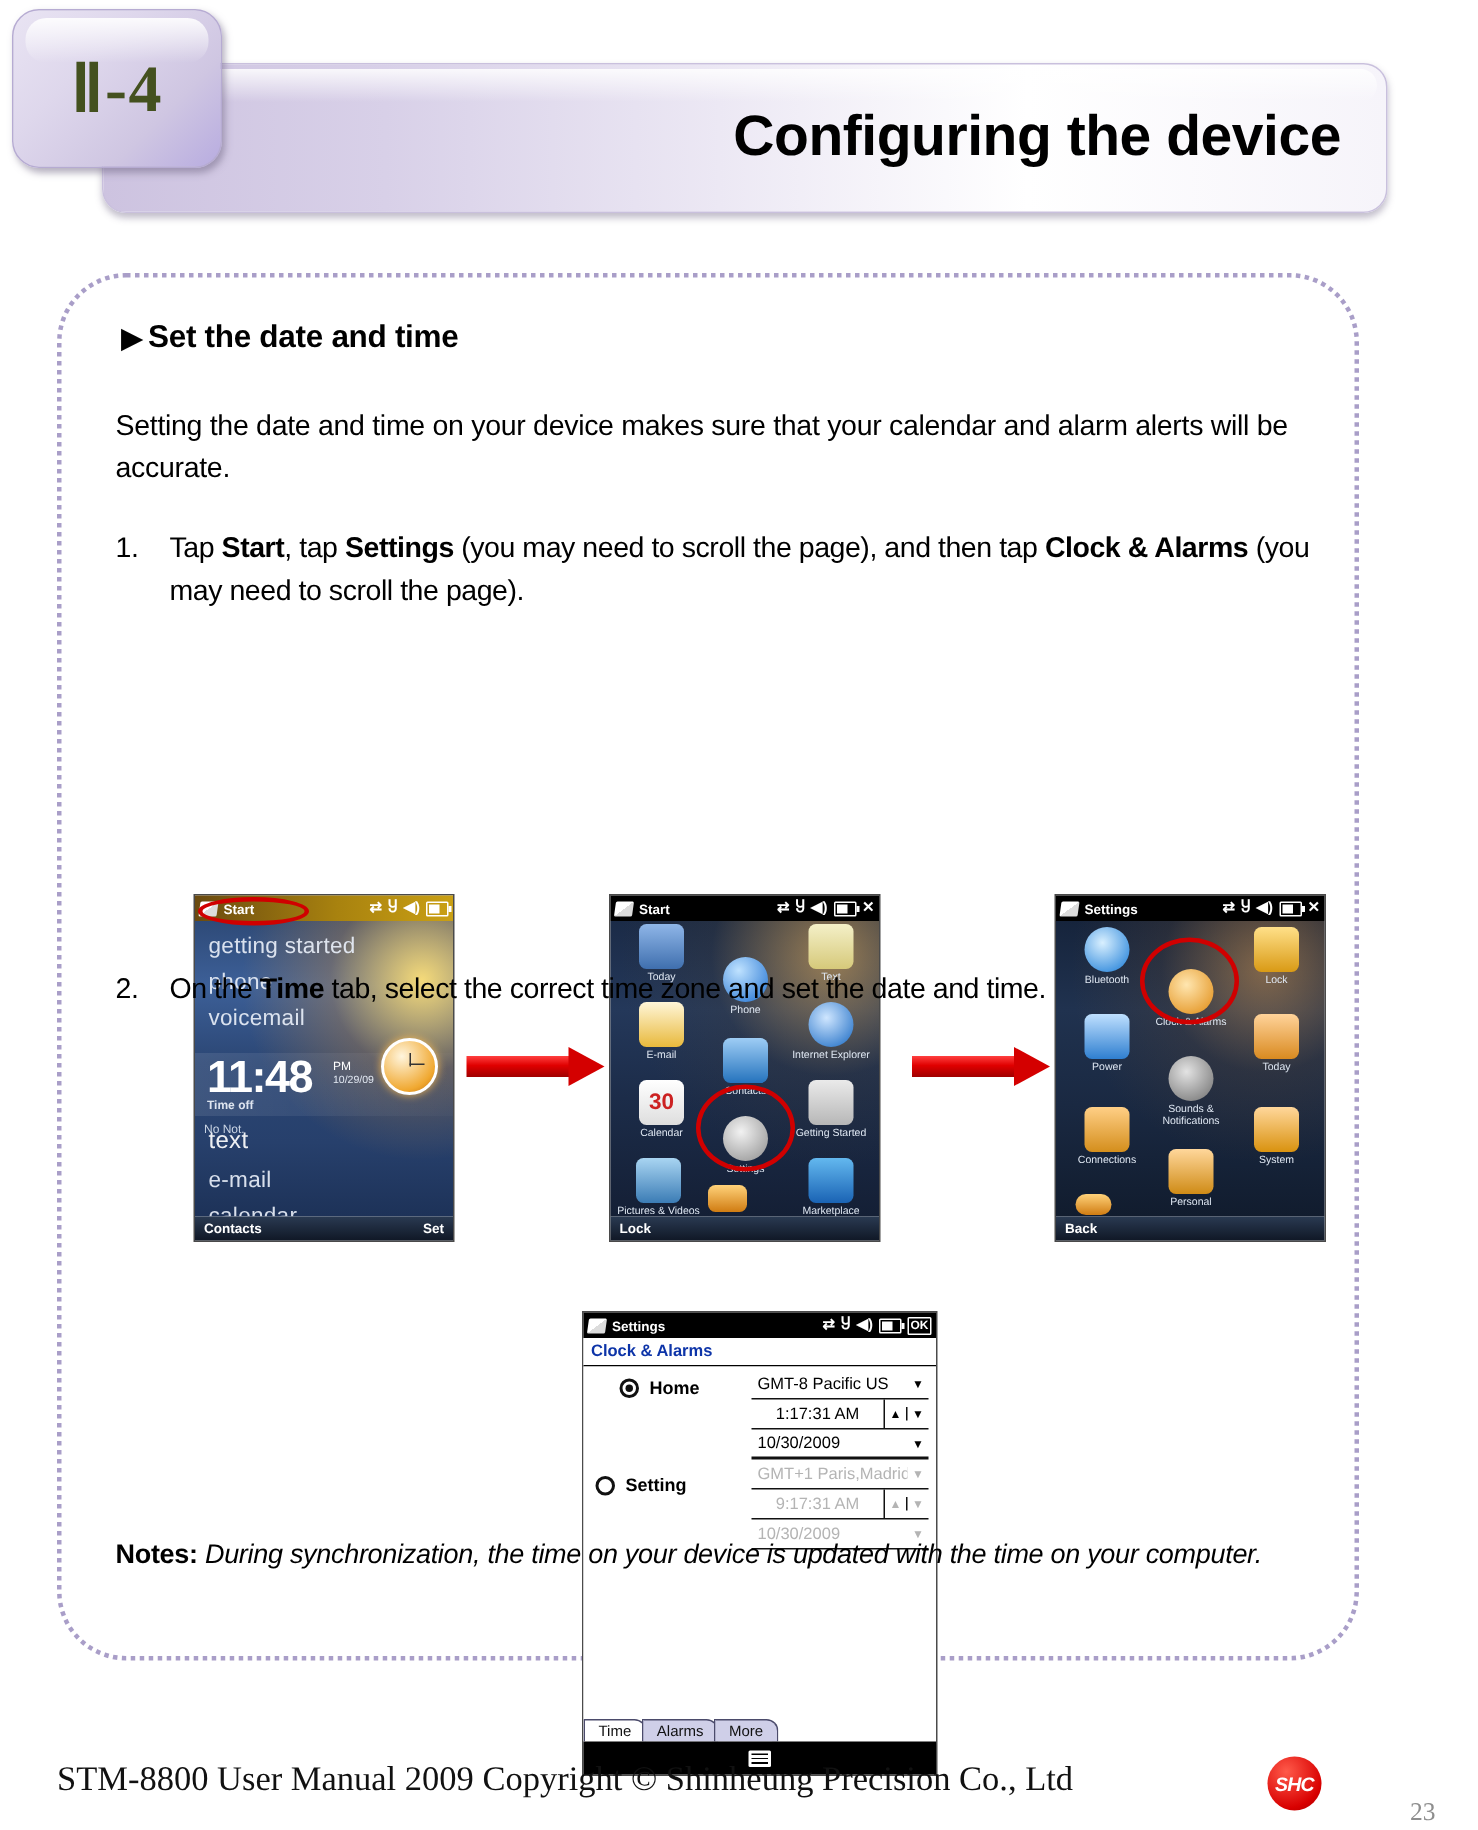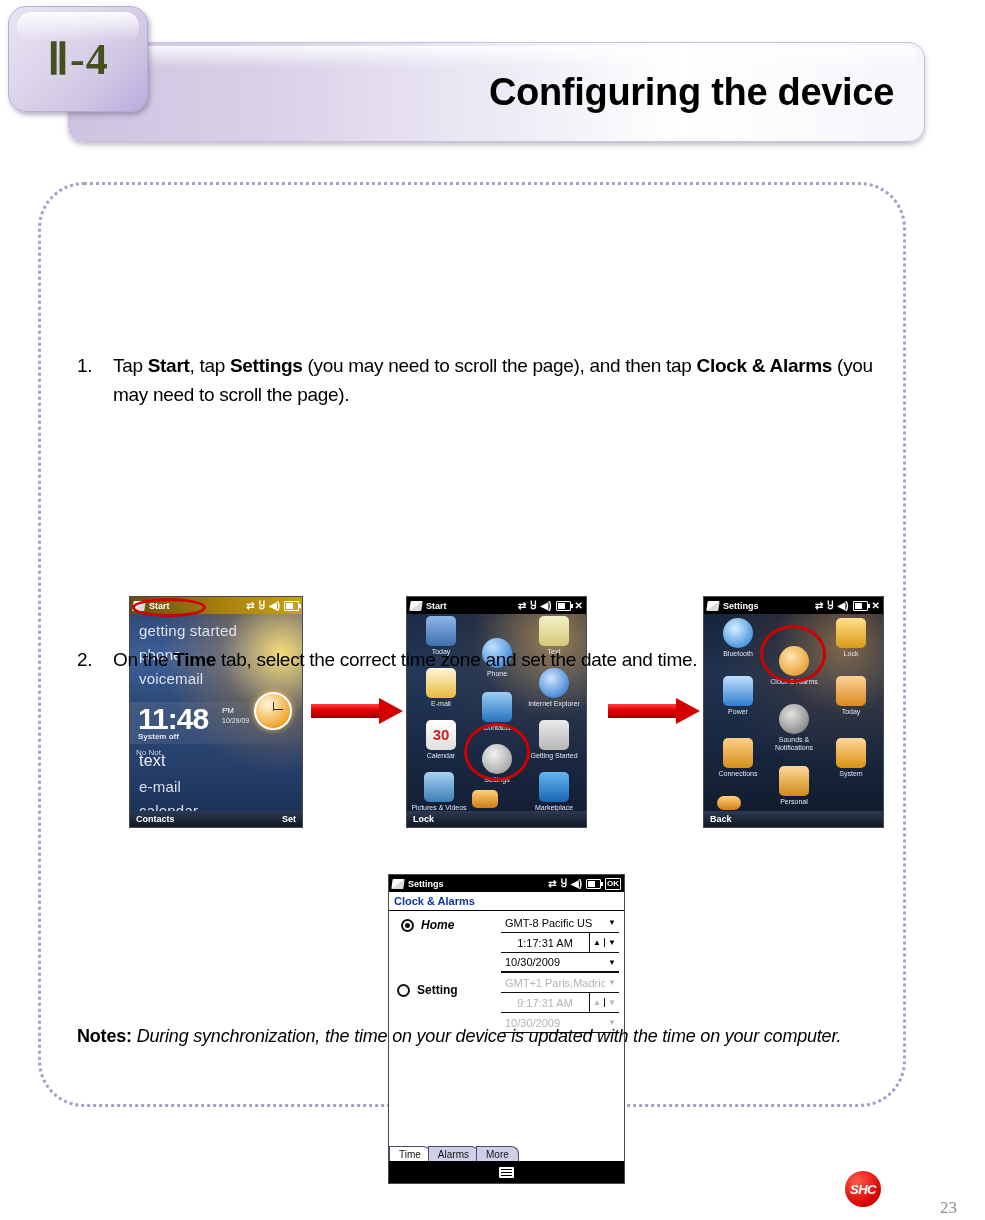--- a/index.html
+++ b/index.html
@@ -215,21 +215,21 @@
     font-size:11px;font-weight:bold;color:#0d34a8;
     display:flex;align-items:center;padding-left:5px;
   }
   .ca-body{position:absolute;left:0;top:36px;right:0;bottom:38px;background:#fff;}
   .radio{position:absolute;display:flex;align-items:center;font-size:12px;font-weight:bold;}
   .radio .dot{
     width:13px;height:13px;border:2px solid #111;border-radius:50%;margin-right:7px;
     box-sizing:border-box;position:relative;background:#fff;
   }
   .radio.on .dot:after{content:"";position:absolute;left:2px;top:2px;width:5px;height:5px;border-radius:50%;background:#111;}
-  #r-home{left:12px;top:7px;font-style:italic;}
+  #r-home{left:24px;top:7px;}
   #r-visit{left:8px;top:72px;}
 
   .fields{position:absolute;left:112px;top:2px;width:118px;}
   .fld{
     position:relative;height:20px;border-bottom:1px solid #111;
     display:flex;align-items:center;box-sizing:border-box;
     font-size:11px;color:#000;
   }
   .fld.sep{border-bottom:2px solid #111;}
   .fld .val{flex:1;padding-left:4px;white-space:nowrap;overflow:hidden;}
@@ -296,21 +296,25 @@
     <div class="title-text">Configuring the device</div>
   </div>
   <div class="chapter-badge">
     <div class="chapter-label">Ⅱ-4</div>
   </div>
 </div>
 
 <div class="panel">
  <div class="inner">
 
-
+  <div class="section-title">
+    <span class="tri">▶</span><span>Set the date and time</span>
+  </div>
+
+  <div class="para">Setting the date and time on your device makes sure that your calendar and alarm alerts will be accurate.</div>
 
   <div class="step step1">
     <span class="num">1.</span>
     <span class="body"><span>Tap </span><b>Start</b><span>, tap </span><b>Settings</b><span> (you may need to scroll the page), and then tap </span><b>Clock &amp; Alarms</b><span> (you may need to scroll the page).</span></span>
   </div>
 
   <div class="shot" id="shot1">
     <div class="ppc-status st1">
       <span class="winflag"></span>
       <span class="stxt">Start</span>
@@ -325,21 +329,21 @@
     </div>
     <div class="scr">
       <div class="today-item" style="top:8px;">getting started</div>
       <div class="today-item" style="top:32px;">phone</div>
       <div class="today-item" style="top:56px;">voicemail</div>
       <div class="clockrow"></div>
       <div class="analog"></div>
       <div class="bigtime">11:48</div>
       <div class="ampm">PM</div>
       <div class="smalldate">10/29/09</div>
-      <div class="phoneoff">System off</div>
+      <div class="phoneoff">Time off</div>
       <div class="nonot">No Not.</div>
       <div class="today-item" style="top:138px;font-size:16px;color:#fff;">text</div>
       <div class="today-item" style="top:164px;">e-mail</div>
       <div class="today-item" style="top:188px;">calendar</div>
     </div>
     <div class="ppc-soft">
       <span>Contacts</span>
       <span>Set</span>
     </div>
     <div class="circle-hi" style="left:2px;top:1px;width:74px;height:19px;"></div>
@@ -510,17 +514,18 @@
 
   <div class="notes">
     <b>Notes:</b>
     <span>During synchronization, the time on your device is updated with the time on your computer.</span>
   </div>
 
  </div>
 </div>
 
 <div class="footer">
+  <div class="footer-text">STM-8800 User Manual  2009 Copyright © Shinheung Precision Co., Ltd</div>
   <div class="shc">
     <span>SHC</span>
   </div>
   <div class="pageno">23</div>
 </div>
 
 </body></html>

